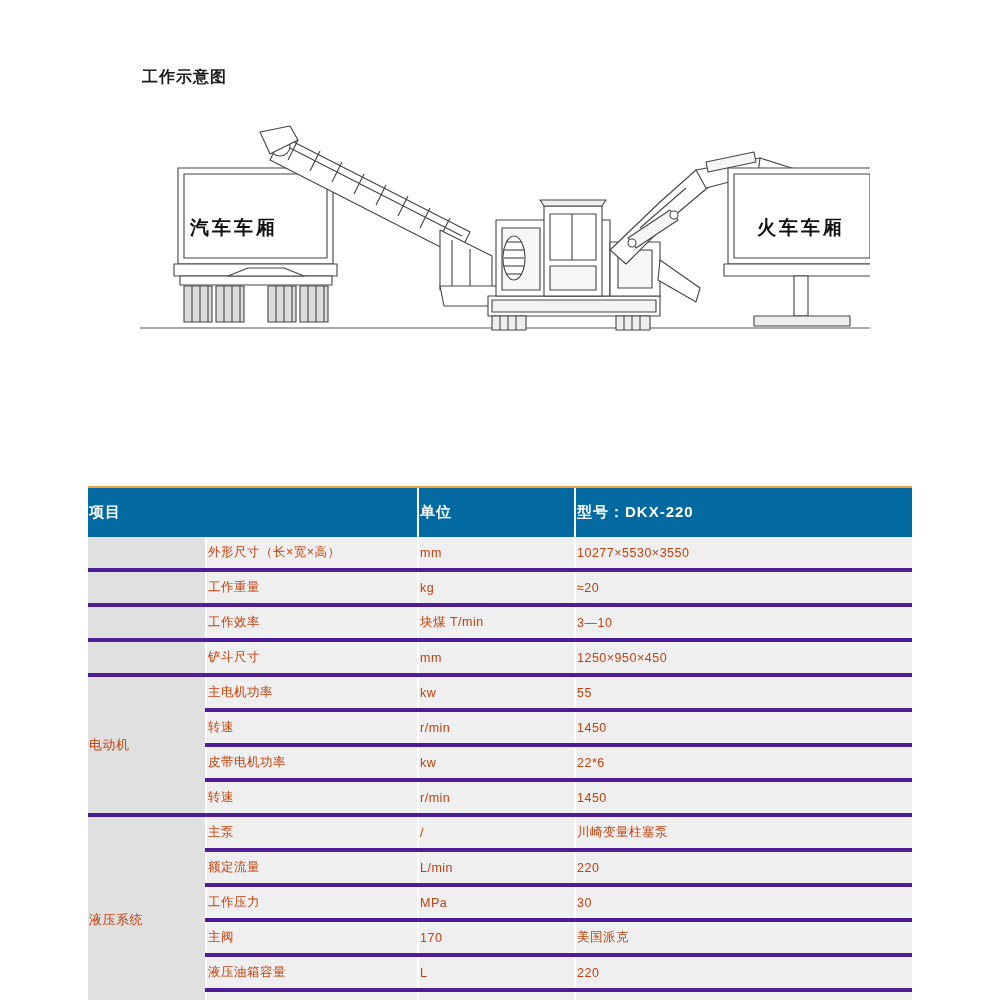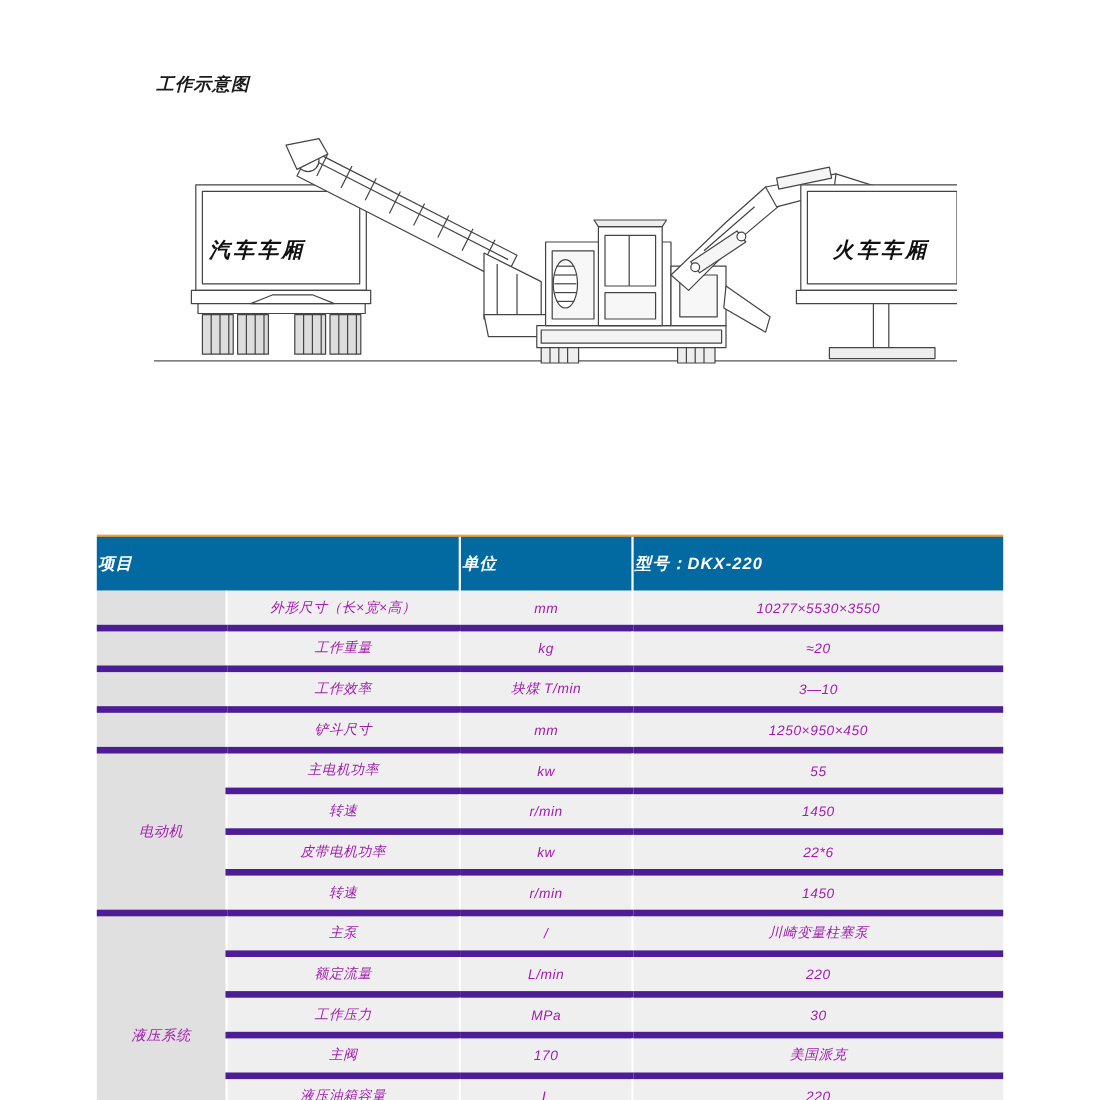--- a/index.html
+++ b/index.html
@@ -11,21 +11,20 @@
     height: 1000px;
     background: #ffffff;
     font-family: "Liberation Sans", sans-serif;
     color: #222;
     overflow: hidden;
   }
   .page {
     position: relative;
     width: 948px;
     height: 1000px;
-    font-style: italic;
   }
 
   
   .fig-title {
     position: absolute;
     left: 142px;
     top: 67px;
     font-size: 16px;
     font-weight: bold;
     color: #1a1a1a;
@@ -106,25 +105,24 @@
     letter-spacing: 1px;
     height: 47px;
     border-right: 2px solid #ffffff;
     text-align: left;
   }
   .spec-table th:last-child { border-right: none; }
 
   .spec-table td {
     background: #efefef;
     border-right: 2px solid #ffffff;
-    border-bottom: 6px solid #4c1d95;
+    border-bottom: 4px solid #4c1d95;
     height: 29px;
     font-size: 12.5px;
-    text-align: center;
-    color: #a21caf;
+    color: #c2410c;
     letter-spacing: 0.5px;
   }
   .spec-table td:last-child { border-right: none; }
   .spec-table td.group {
     background: #e0e0e0;
     font-size: 13px;
   }
   .orange-rule {
     position: absolute;
     left: 88px;

